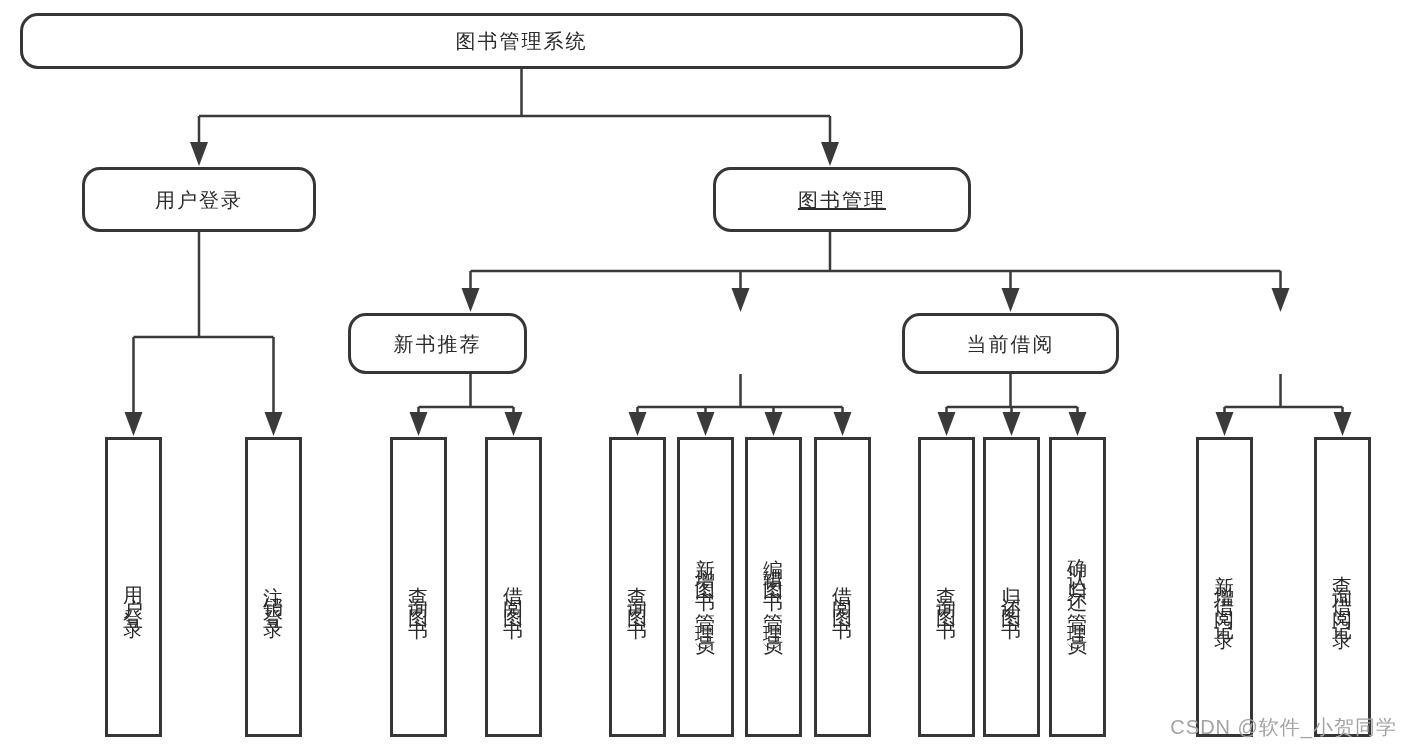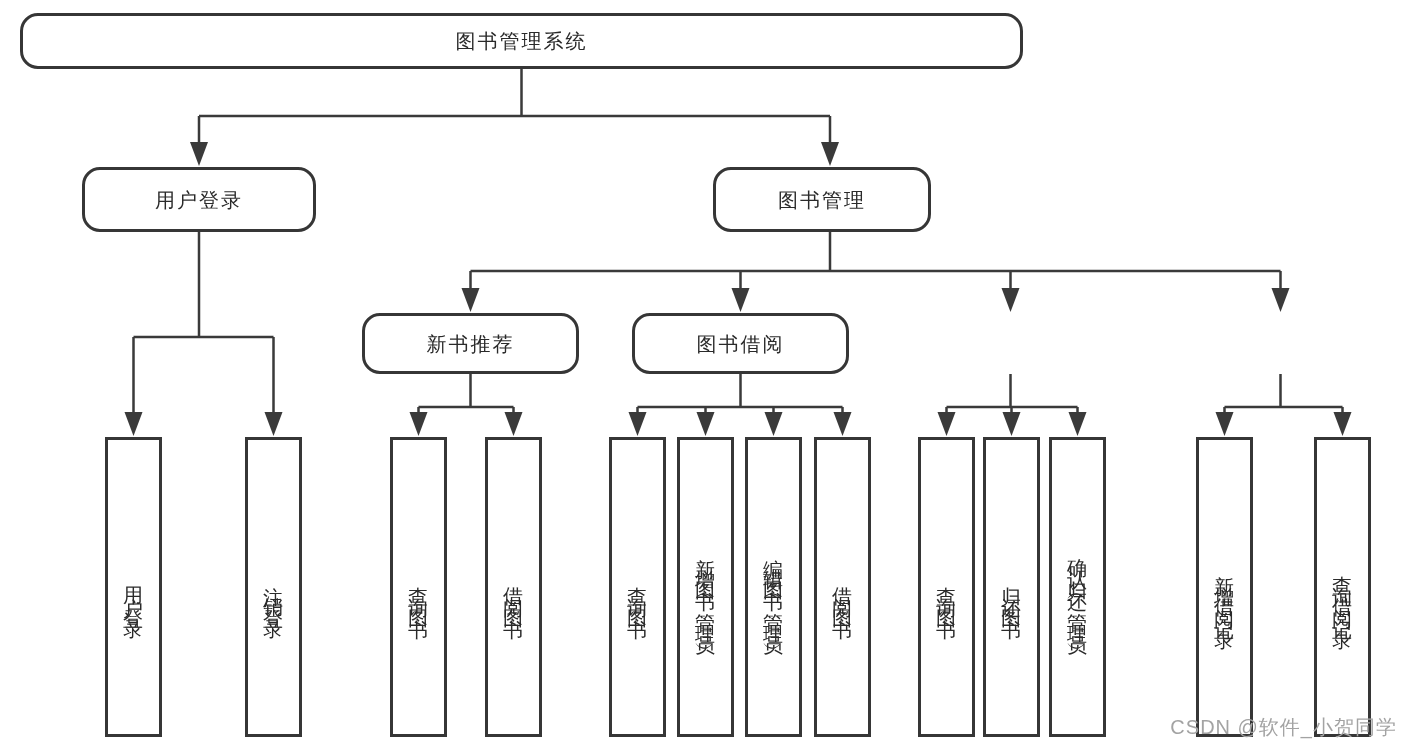--- a/index.html
+++ b/index.html
@@ -38,22 +38,22 @@
     text-orientation:mixed;
     font-size:20px;
     line-height:1;
     letter-spacing:11px;
     margin-bottom:-11px;
     white-space:nowrap;
   }
   
   #n-root        {left:20px;  top:13px;  width:1003px; height:56px;}
   #n-user-login  {left:82px;  top:167px; width:234px;  height:65px;}
-  #n-book-mgmt   {left:713px; top:167px; width:218px;  height:65px;}
-  #n-new-books   {left:362px; top:313px; width:217px;  height:61px;}
+  #n-book-mgmt   {left:713px; top:167px; width:258px;  height:65px;text-decoration:underline;}
+  #n-new-books   {left:348px; top:313px; width:179px;  height:61px;}
   #n-book-borrow {left:632px; top:313px; width:217px;  height:61px;}
   #n-current     {left:902px; top:313px; width:217px;  height:61px;}
   #n-records     {left:1172px;top:313px; width:217px;  height:61px;}
   
   .leaf{top:437px;width:57px;height:300px;}
   #lf-a{left:105px;} #lf-b{left:245px;}
   #lf-c{left:390px;} #lf-d{left:485px;}
   #lf-e{left:609px;} #lf-f{left:677px;} #lf-g{left:745px;} #lf-h{left:814px;}
   #lf-i{left:918px;} #lf-j{left:983px;} #lf-k{left:1049px;}
   #lf-l{left:1196px;} #lf-m{left:1314px;}
@@ -107,21 +107,21 @@
     <polygon points="1215.5,412 1233.5,412 1224.5,436"></polygon>
     <polygon points="1333.5,412 1351.5,412 1342.5,436"></polygon>
   </svg>
 
   <div class="node h" id="n-root">图书管理系统</div>
 
   <div class="node h" id="n-user-login">用户登录</div>
   <div class="node h" id="n-book-mgmt">图书管理</div>
 
   <div class="node h" id="n-new-books">新书推荐</div>
-  <div class="node h" id="n-book-borrow">图书借阅</div>
+  <div class="node h" id="n-current">当前借阅</div>
 
   <div class="node v leaf" id="lf-a">
       <span>用户登录</span>
     </div>
   <div class="node v leaf" id="lf-b">
       <span>注销登录</span>
     </div>
 
   <div class="node v leaf" id="lf-c">
       <span>查询图书</span>

